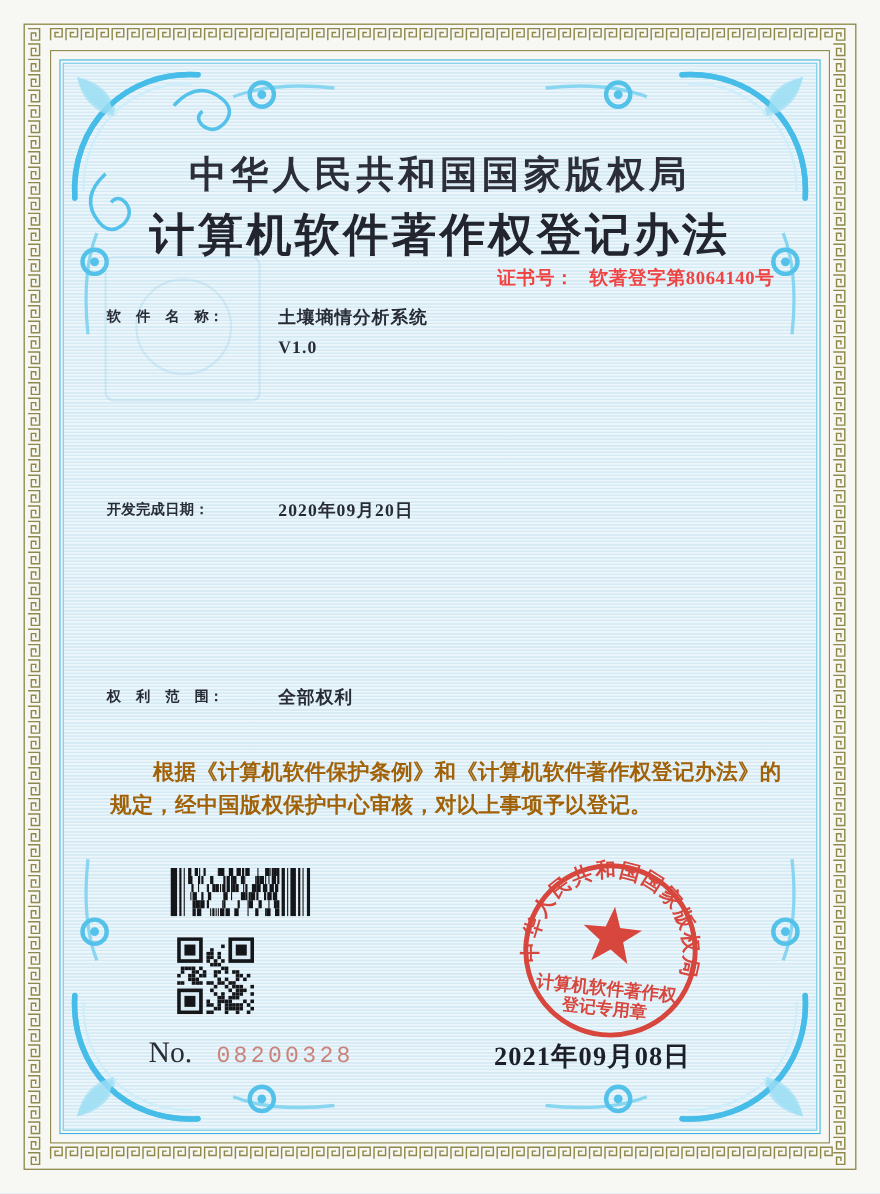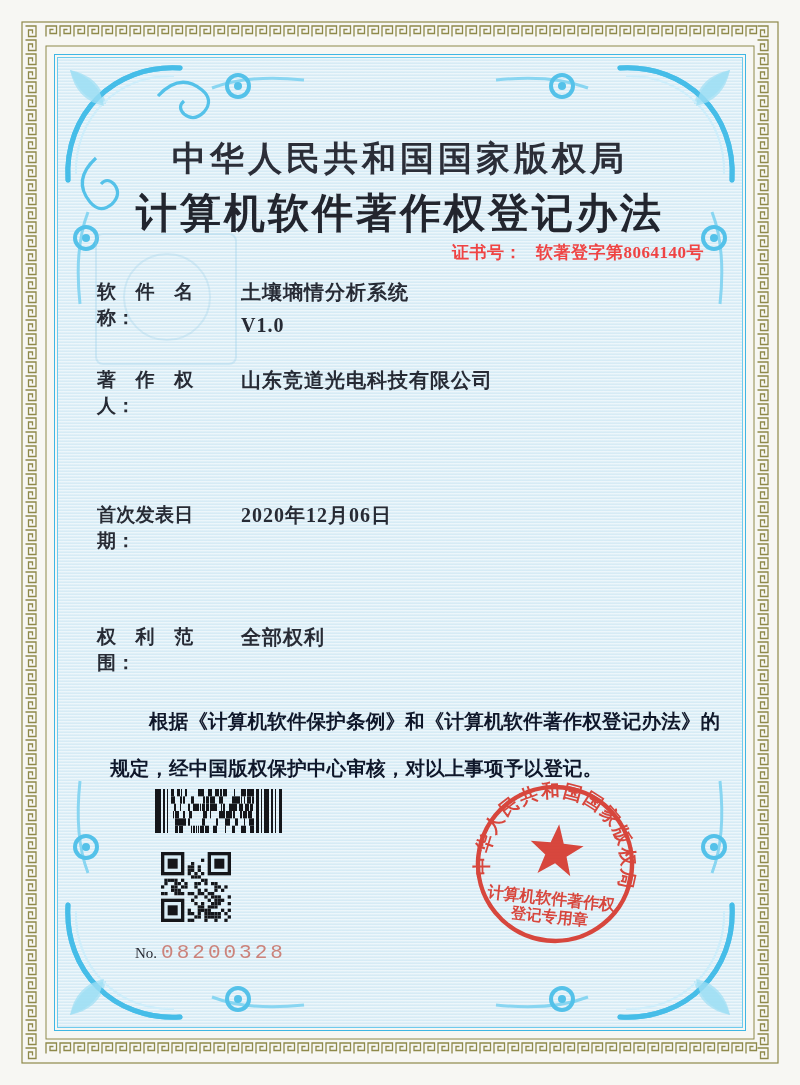--- a/index.html
+++ b/index.html
@@ -37,35 +37,35 @@
   .t-title{
     position:absolute; top:186px; left:0; width:100%; text-align:center;
     font-size:41px; font-weight:700; letter-spacing:3px; color:#22252e;
   }
   .certno{
     position:absolute; top:241px; right:96px;
     font-size:17px; font-weight:700; color:#ef4444; letter-spacing:.5px;
   }
   .certno .sp{display:inline-block; width:14px;}
   .row{position:absolute; left:97px; color:#272b35; font-weight:700;}
-  .flabel{display:inline-block; width:130px; vertical-align:top; font-size:19px; letter-spacing:.3px;}
-  .fvalue{display:inline-block; vertical-align:top; margin-left:10px; font-size:20px; letter-spacing:1px;}
+  .flabel{display:inline-block; width:130px; vertical-align:top; font-size:13px; letter-spacing:.3px;}
+  .fvalue{display:inline-block; vertical-align:top; margin-left:22px; font-size:16px; letter-spacing:1px;}
   .fvalue .v2{display:block; margin-top:8px;}
   .statement{
-    position:absolute; left:96px; top:684px; width:625px; margin:14px;
-    font-size:19.5px; line-height:47px; text-indent:2em;
-    font-weight:700; color:#0f172a; letter-spacing:.2px;
+    position:absolute; left:96px; top:684px; width:625px; margin:4px;
+    font-size:19.5px; line-height:30px; text-indent:2em;
+    font-weight:700; color:#a16207; letter-spacing:.2px;
   }
   .barcode{position:absolute; left:155px; top:789px;}
   .qrcode{position:absolute; left:161px; top:852px;}
   .serial{position:absolute; left:135px; top:941px;}
-  .serial .no{font-size:15px; color:#2a2d36;}
+  .serial .no{font-size:27px; color:#2a2d36;}
   .serial .num{
     font-family:"Liberation Mono","DejaVu Sans Mono",monospace;
-    font-size:21px; color:#cb837b; letter-spacing:3px; 
+    font-size:21px; color:#cb837b; letter-spacing:3px; margin-left:18px;
   }
   .seal{position:absolute; left:470px; top:779px; transform:rotate(6deg); opacity:.92;}
   .seal text{font-weight:700; font-family:"Liberation Serif","DejaVu Serif",serif;}
   .sealdate{
     position:absolute; left:446px; top:944px; width:185px; text-align:center;
     font-size:24px; font-weight:700; color:#1c1f27; letter-spacing:1px;
   }
 </style>
 </head>
 <body>
@@ -416,27 +416,23 @@
   <div class="t-issuer">中华人民共和国国家版权局</div>
   <div class="t-title">计算机软件著作权登记办法</div>
   <div class="certno">
     <span>证书号：</span><span class="sp"></span><span>软著登字第8064140号</span>
   </div>
 
   <div class="row" style="top:279px">
     <span class="flabel">软　件　名　称：</span>
     <span class="fvalue"><span>土壤墒情分析系统</span><span class="v2">V1.0</span></span>
   </div>
-  <div class="row" style="top:367px">
-    <span class="flabel">著　作　权　人：</span>
-    <span class="fvalue">山东竞道光电科技有限公司</span>
-  </div>
-  <div class="row" style="top:502px">
-    <span class="flabel">首次发表日期：</span>
-    <span class="fvalue">2020年12月06日</span>
+  <div class="row" style="top:454px">
+    <span class="flabel">开发完成日期：</span>
+    <span class="fvalue">2020年09月20日</span>
   </div>
   <div class="row" style="top:624px">
     <span class="flabel">权　利　范　围：</span>
     <span class="fvalue">全部权利</span>
   </div>
 
   <p class="statement">根据《计算机软件保护条例》和《计算机软件著作权登记办法》的规定，经中国版权保护中心审核，对以上事项予以登记。</p>
 
   <svg class="barcode" id="barcode" width="127" height="44" viewBox="0 0 127 44">
       <rect x="0" y="0" width="6" height="44" fill="#15161a"></rect>
@@ -676,14 +672,15 @@
     <circle cx="85" cy="85" r="77" fill="none" stroke="#d7392e" stroke-width="4.5"></circle>
     <path id="sealArc" d="M 27 118.5 A 67 67 0 1 1 143 118.5" fill="none"></path>
     <text font-size="18.5" fill="#d7392e" letter-spacing="2">
       <textPath href="#sealArc" startOffset="50%" text-anchor="middle">中华人民共和国国家版权局</textPath>
     </text>
     <polygon fill="#d7392e" points="85,45 91.6,63.9 111.6,64.3 95.7,76.5 101.5,95.7 85,84.2 68.5,95.7 74.3,76.5 58.4,64.3 78.4,63.9"></polygon>
     <text x="85" y="125" text-anchor="middle" font-size="16" fill="#d7392e">计算机软件著作权</text>
     <text x="85" y="143" text-anchor="middle" font-size="15.5" fill="#d7392e">登记专用章</text>
   </svg>
 
+  <div class="sealdate">2021年09月08日</div>
 
 </div>
 
 </body></html>

